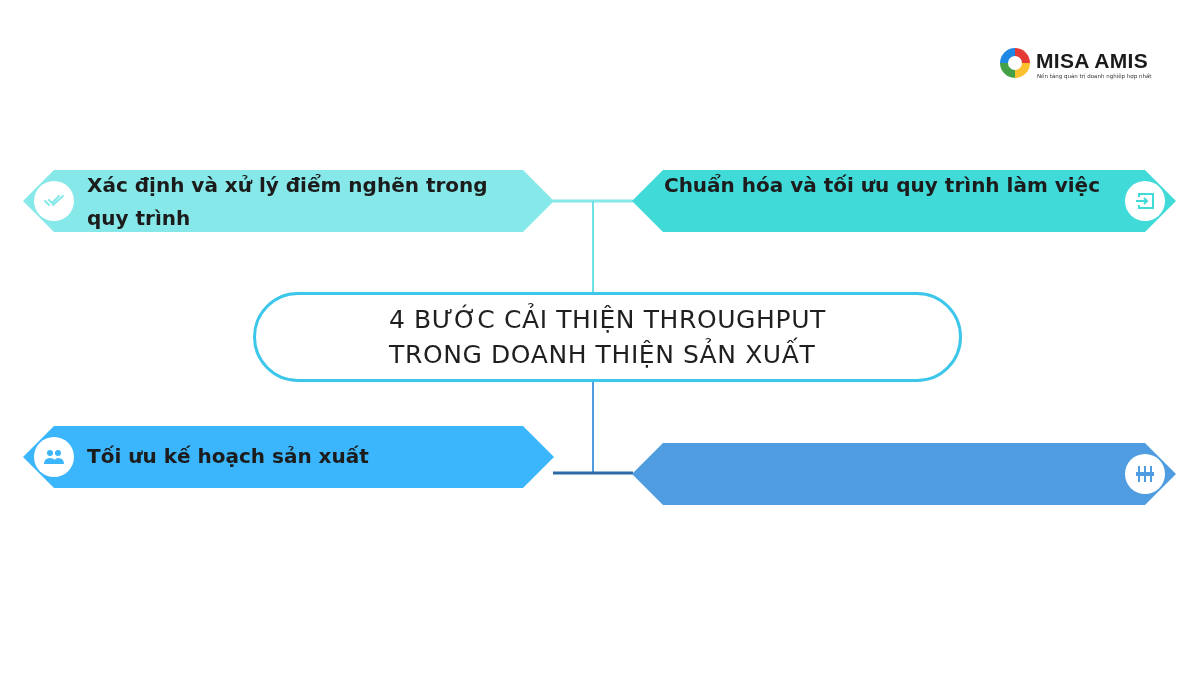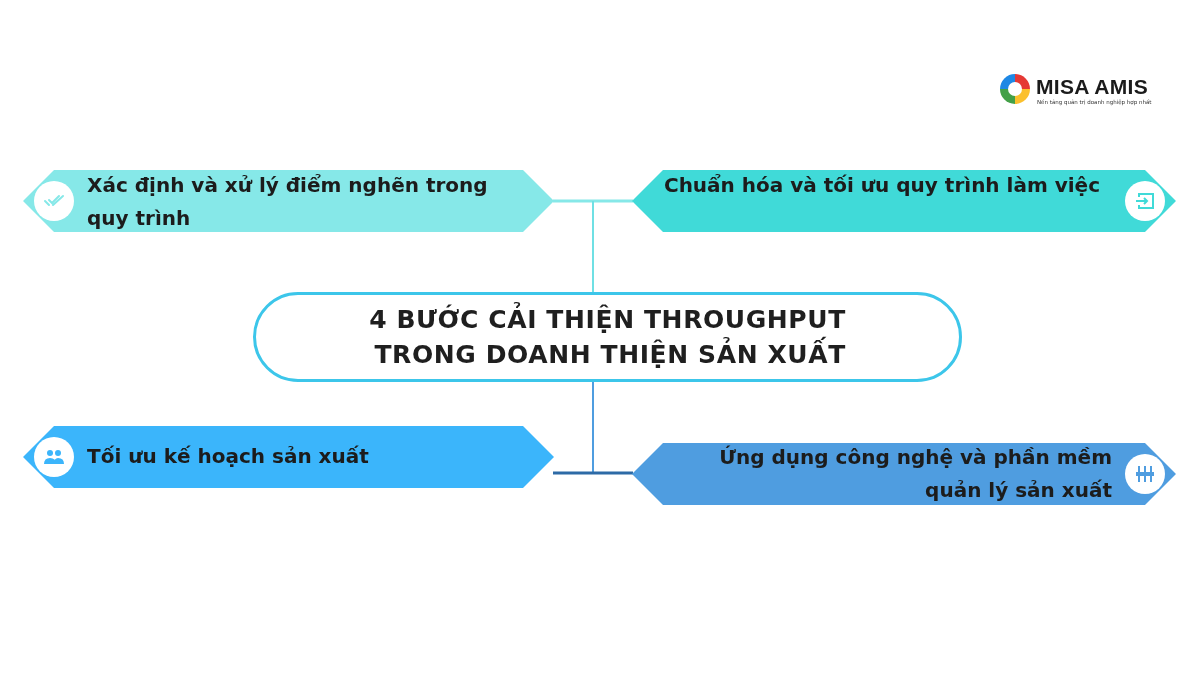--- a/index.html
+++ b/index.html
@@ -1,18 +1,18 @@
 <!DOCTYPE html>
 <html><head>
 <meta charset="utf-8">
 <style>
   html, body { margin:0; padding:0; }
   body { width:1200px; height:675px; background:#ffffff; position:relative; overflow:hidden;
          font-family:"DejaVu Sans","Liberation Sans",sans-serif; }
-  .logo { position:absolute; left:1000px; top:74px; width:160px; height:36px; }
+  .logo { position:absolute; left:1000px; top:48px; width:160px; height:36px; }
   .logo-mark { position:absolute; left:0; top:0; width:30px; height:30px; border-radius:50%;
     background:conic-gradient(#e53935 0 90deg,#fbc02d 90deg 180deg,#43a047 180deg 270deg,#1e88e5 270deg 360deg); }
   .logo-mark::after { content:""; position:absolute; left:8px; top:8px; width:14px; height:14px; border-radius:50%; background:#fff; }
   .logo-name { position:absolute; left:36px; top:1px; font-family:"Liberation Sans",sans-serif; font-weight:bold; font-size:21px; color:#1b1b1b; letter-spacing:0.3px; white-space:nowrap; }
   .logo-tag { position:absolute; left:37px; top:25px; font-size:5.5px; color:#333; white-space:nowrap; }
 
   svg.lines { position:absolute; left:0; top:0; width:1200px; height:675px; }
 
   .node { position:absolute; height:62px; }
   .node .shape { position:absolute; inset:0; }
@@ -35,21 +35,21 @@
   .n3 .icon-circle { left:11px; }
   .n3 .label { left:64px; top:14px; width:440px; text-align:left; }
 
   .n4 { left:632px; top:443px; width:544px; }
   .n4 .shape { background:#4f9de0; clip-path:polygon(0 31px, 31px 0, 513px 0, 544px 31px, 513px 62px, 31px 62px); border-radius:0 31px 31px 0; }
   .n4 .icon-circle { right:11px; }
   .n4 .label { right:64px; top:-2px; width:440px; text-align:right; }
 
   .center { position:absolute; left:253px; top:292px; width:703px; height:84px; border:3px solid #3cc6ea; border-radius:45px; background:#fff;
     display:flex; align-items:center; justify-content:center; }
-  .center-title { font-family:"DejaVu Sans",sans-serif; font-weight:bold; font-size:25px; line-height:35px; color:#1f1f1f; text-align:right; letter-spacing:0.6px; }
+  .center-title { font-family:"DejaVu Sans",sans-serif; font-weight:normal; font-size:25px; line-height:35px; color:#1f1f1f; text-align:left; letter-spacing:0.6px; }
 </style>
 </head>
 <body>
 
 <div class="logo">
   <div class="logo-mark"></div>
   <div class="logo-name">MISA AMIS</div>
   <div class="logo-tag">Nền tảng quản trị doanh nghiệp hợp nhất</div>
 </div>
 
@@ -110,14 +110,13 @@
           <line x1="11" y1="2" x2="11" y2="18"></line>
           <line x1="17" y1="2" x2="17" y2="18"></line>
         </g>
         <g fill="#4f9de0">
           <rect x="2" y="8" width="6" height="4"></rect>
           <rect x="8" y="8" width="6" height="4"></rect>
           <rect x="14" y="8" width="6" height="4"></rect>
         </g>
       </svg>
   </div>
-  <div class="label">Ứng dụng công nghệ và phần mềm quản lý sản xuất</div>
 </div>
 
 </body></html>

